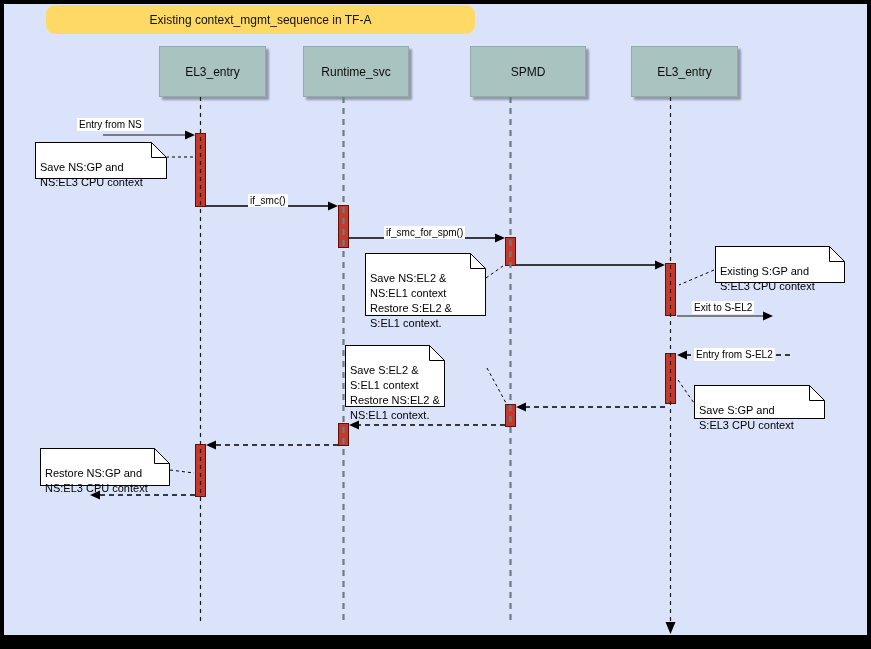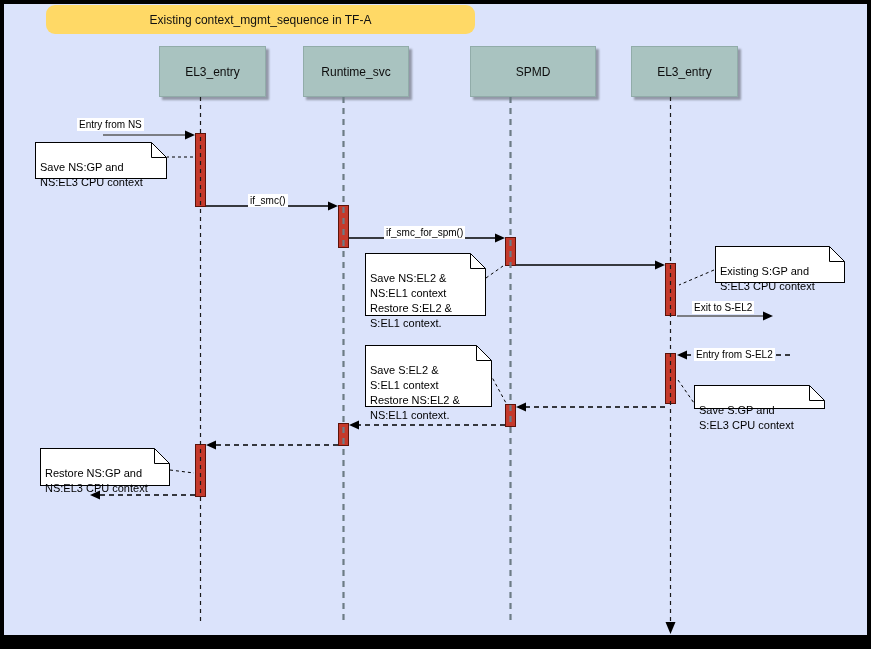--- a/index.html
+++ b/index.html
@@ -99,21 +99,21 @@
   </svg>
 
   <div class="title">Existing context_mgmt_sequence in TF-A</div>
 
   <div class="head" style="left:147px;width:107px">
     <span>EL3_entry</span>
   </div>
   <div class="head" style="left:291px;width:106px">
     <span>Runtime_svc</span>
   </div>
-  <div class="head" style="left:458px;width:126px">
+  <div class="head" style="left:458px;width:116px">
     <span>SPMD</span>
   </div>
   <div class="head" style="left:619px;width:107px">
     <span>EL3_entry</span>
   </div>
 
   <div class="mlabel" style="left:77px;top:118px">Entry from NS</div>
   <div class="mlabel" style="left:248px;top:194px">if_smc()</div>
   <div class="mlabel" style="left:384px;top:226px">if_smc_for_spm()</div>
   <div class="mlabel" style="left:692px;top:301px">Exit to S-EL2</div>
@@ -138,31 +138,31 @@
       </svg>
   </div>
   <div class="note" style="left:715px;top:246px;width:130px;height:37px">
     <span>Existing S:GP and
 S:EL3 CPU context</span>
     <svg class="fold" width="16" height="16">
         <path d="M0 0 L16 0 L16 16 Z" fill="#dbe3fb"></path>
         <path d="M0.5 0.5 L0.5 15.5 L15.5 15.5 Z" fill="#fff" stroke="#000"></path>
       </svg>
   </div>
-  <div class="note" style="left:365px;top:345px;width:127px;height:62px">
+  <div class="note" style="left:345px;top:345px;width:100px;height:62px">
     <span>Save S:EL2 &amp;
 S:EL1 context
 Restore NS:EL2 &amp;
 NS:EL1 context.</span>
     <svg class="fold" width="16" height="16">
         <path d="M0 0 L16 0 L16 16 Z" fill="#dbe3fb"></path>
         <path d="M0.5 0.5 L0.5 15.5 L15.5 15.5 Z" fill="#fff" stroke="#000"></path>
       </svg>
   </div>
-  <div class="note" style="left:694px;top:385px;width:131px;height:24px">
+  <div class="note" style="left:694px;top:385px;width:131px;height:34px">
     <span>Save S:GP and
 S:EL3 CPU context</span>
     <svg class="fold" width="16" height="16">
         <path d="M0 0 L16 0 L16 16 Z" fill="#dbe3fb"></path>
         <path d="M0.5 0.5 L0.5 15.5 L15.5 15.5 Z" fill="#fff" stroke="#000"></path>
       </svg>
   </div>
   <div class="note" style="left:40px;top:448px;width:130px;height:38px">
     <span>Restore NS:GP and
 NS:EL3 CPU context</span>

